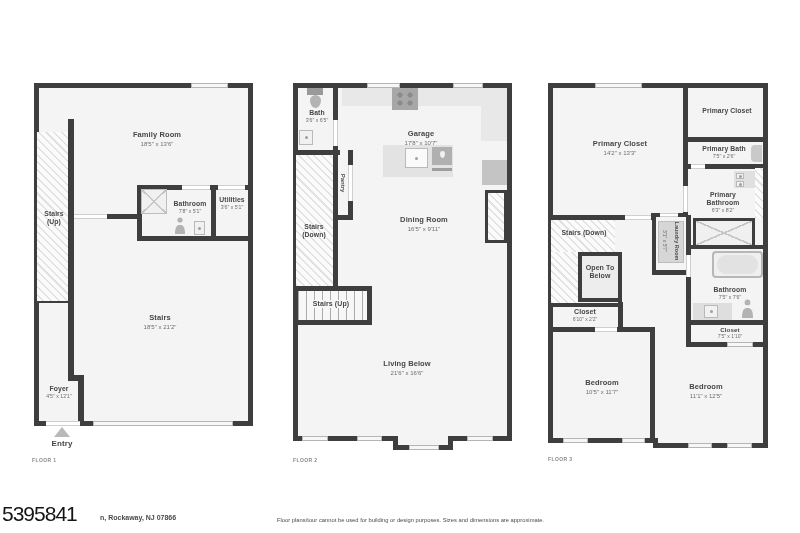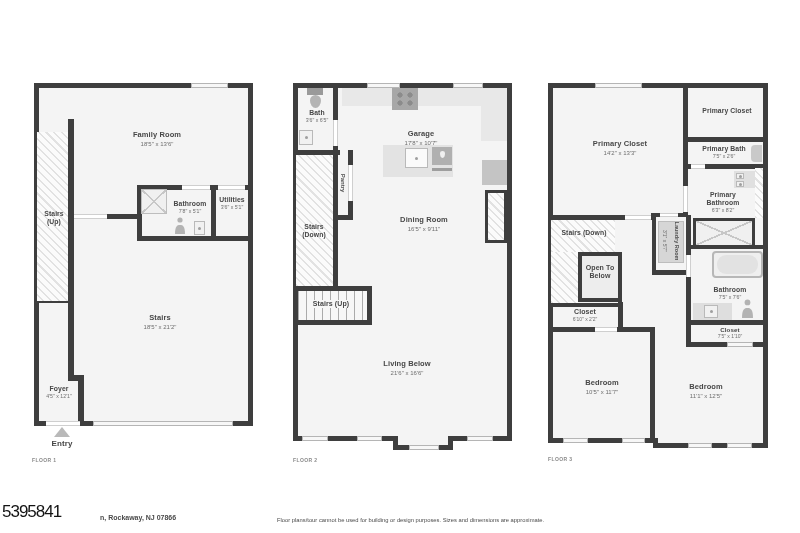--- a/index.html
+++ b/index.html
@@ -32,21 +32,21 @@
   .sink:after{content:"";position:absolute;left:50%;top:50%;width:3px;height:3px;margin:-1.5px;border-radius:50%;background:#9f9f9f;}
   .floorlabel{position:absolute;font-size:5px;font-weight:700;color:#8a8a8a;letter-spacing:.4px;}
   .stove{position:absolute;background:#a7a7a7;
     background-image:radial-gradient(circle 2.6px at 8px 7px,#8b8b8b 97%,transparent),
     radial-gradient(circle 2.6px at 18px 7px,#8b8b8b 97%,transparent),
     radial-gradient(circle 2.6px at 8px 15px,#8b8b8b 97%,transparent),
     radial-gradient(circle 2.6px at 18px 15px,#8b8b8b 97%,transparent);}
   .tub{position:absolute;background:#efefef;border:2px solid #b7b7b7;border-radius:4px;box-sizing:border-box;}
   .tub:after{content:"";position:absolute;left:3px;top:2px;right:3px;bottom:2px;background:#e2e2e2;border-radius:9px;}
   .entrytri{position:absolute;width:0;height:0;border-left:8px solid transparent;border-right:8px solid transparent;border-bottom:10px solid #b9b9b9;}
-  .wm{position:absolute;font-size:17px;font-weight:400;color:#141414;letter-spacing:-1px;z-index:2;}
+  .wm{position:absolute;font-size:21px;font-weight:400;color:#141414;letter-spacing:-1px;z-index:2;}
   .addr{position:absolute;font-size:7px;font-weight:700;color:#4a4a4a;z-index:1;}
   .disc{position:absolute;font-size:5.8px;font-weight:400;color:#4a4a4a;white-space:nowrap;}
   svg{display:block;}
 </style>
 </head>
 <body>
 
 <div class="floor" style="left:34px;top:83px;width:226px;height:343px;">
   <i class="fill" style="left:0;top:0;width:219px;height:343px;"></i>
   <i class="wall" style="left:0;top:0;width:219px;height:5px;"></i>

